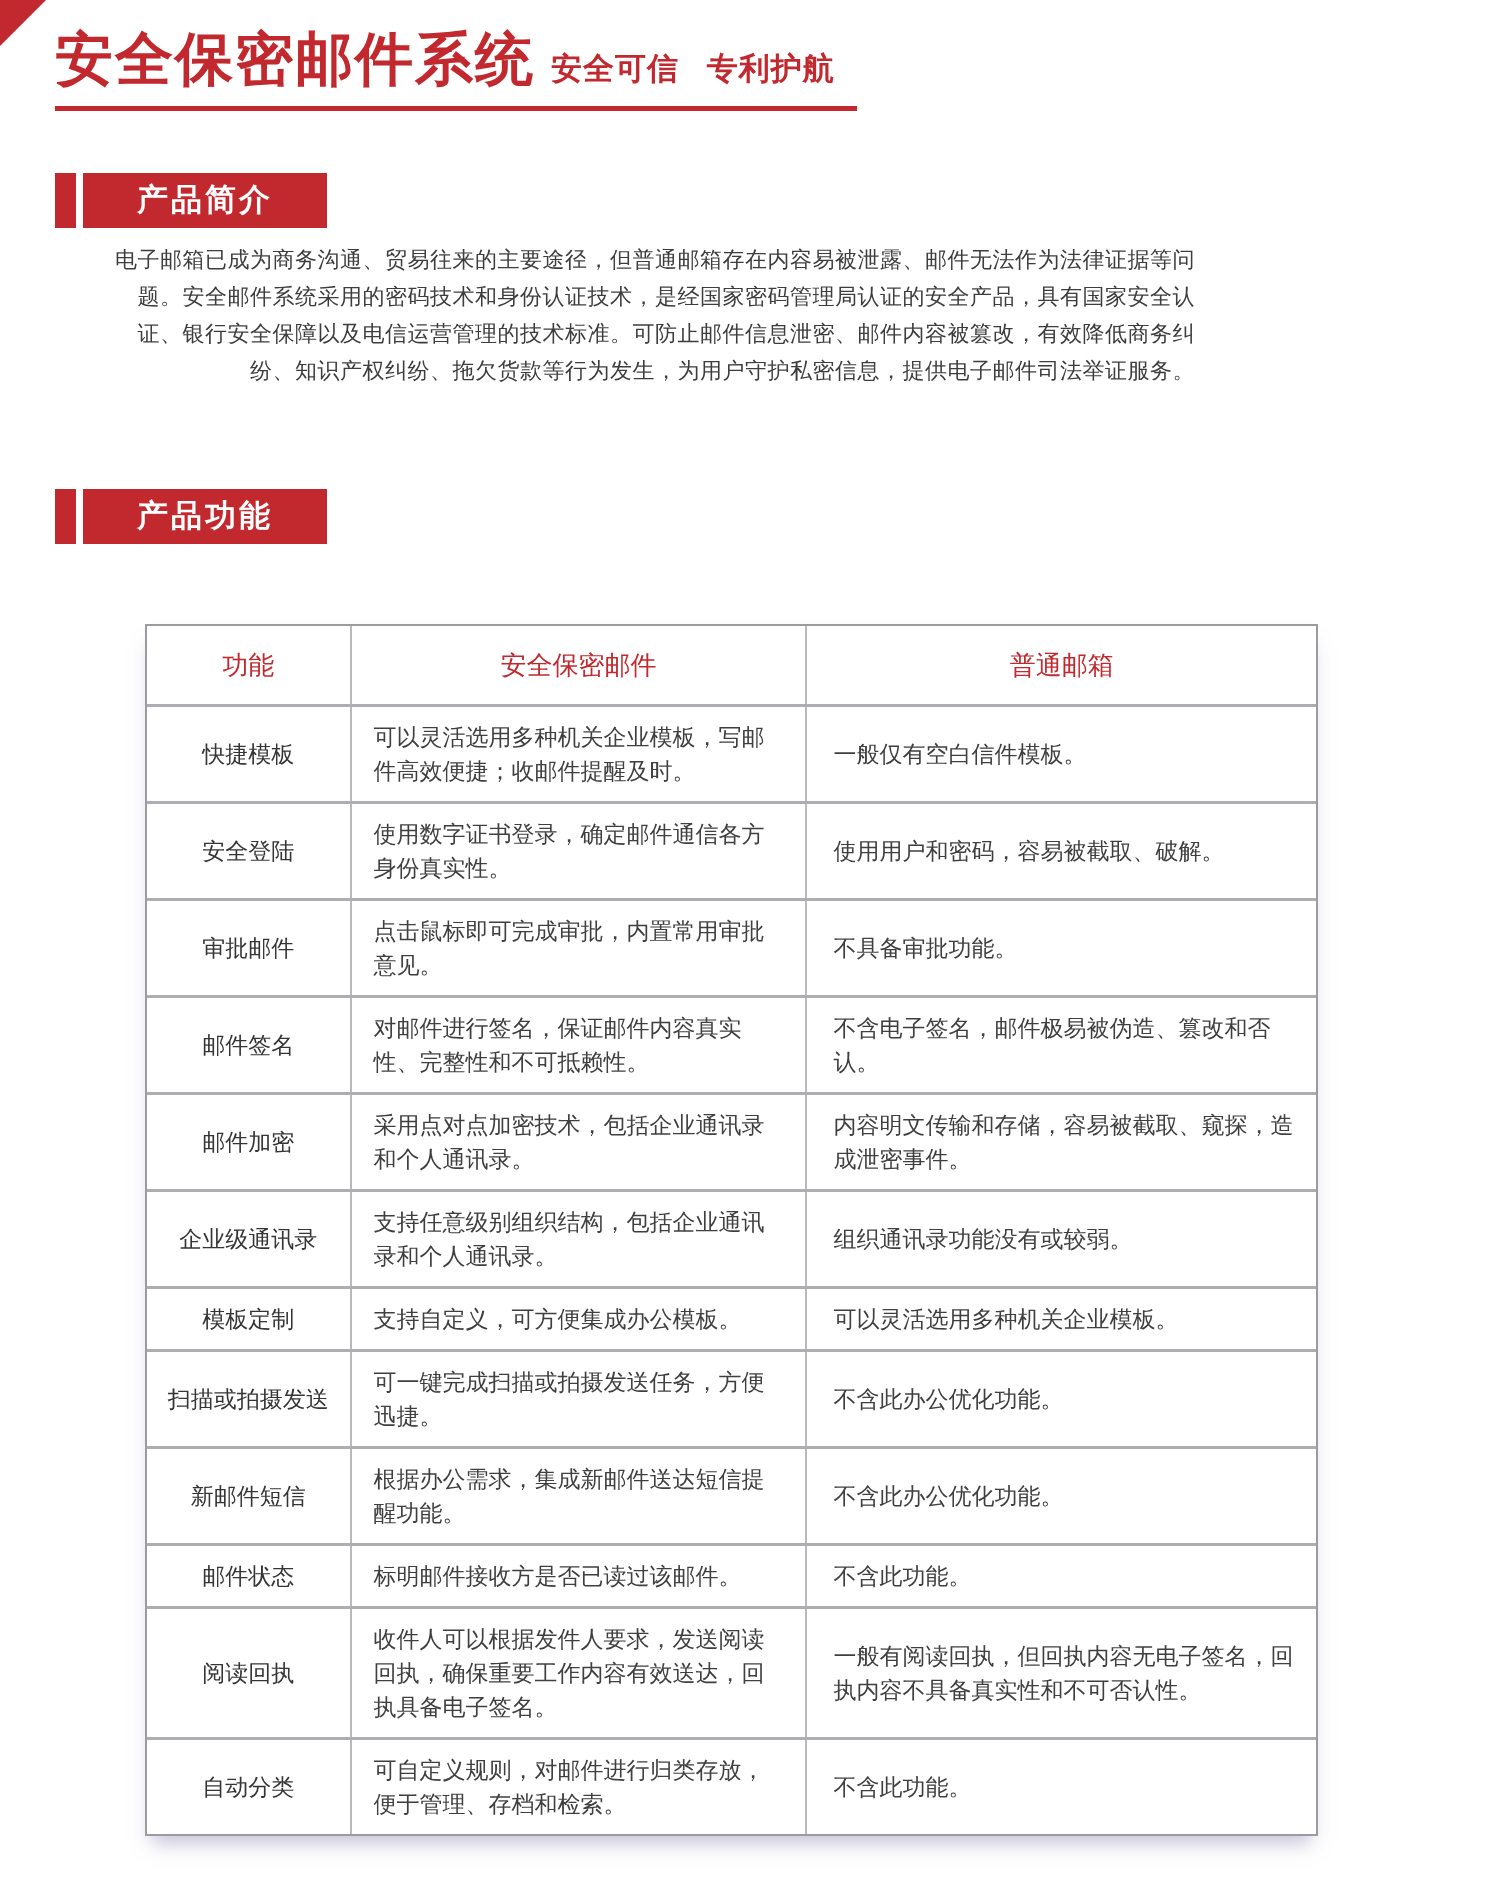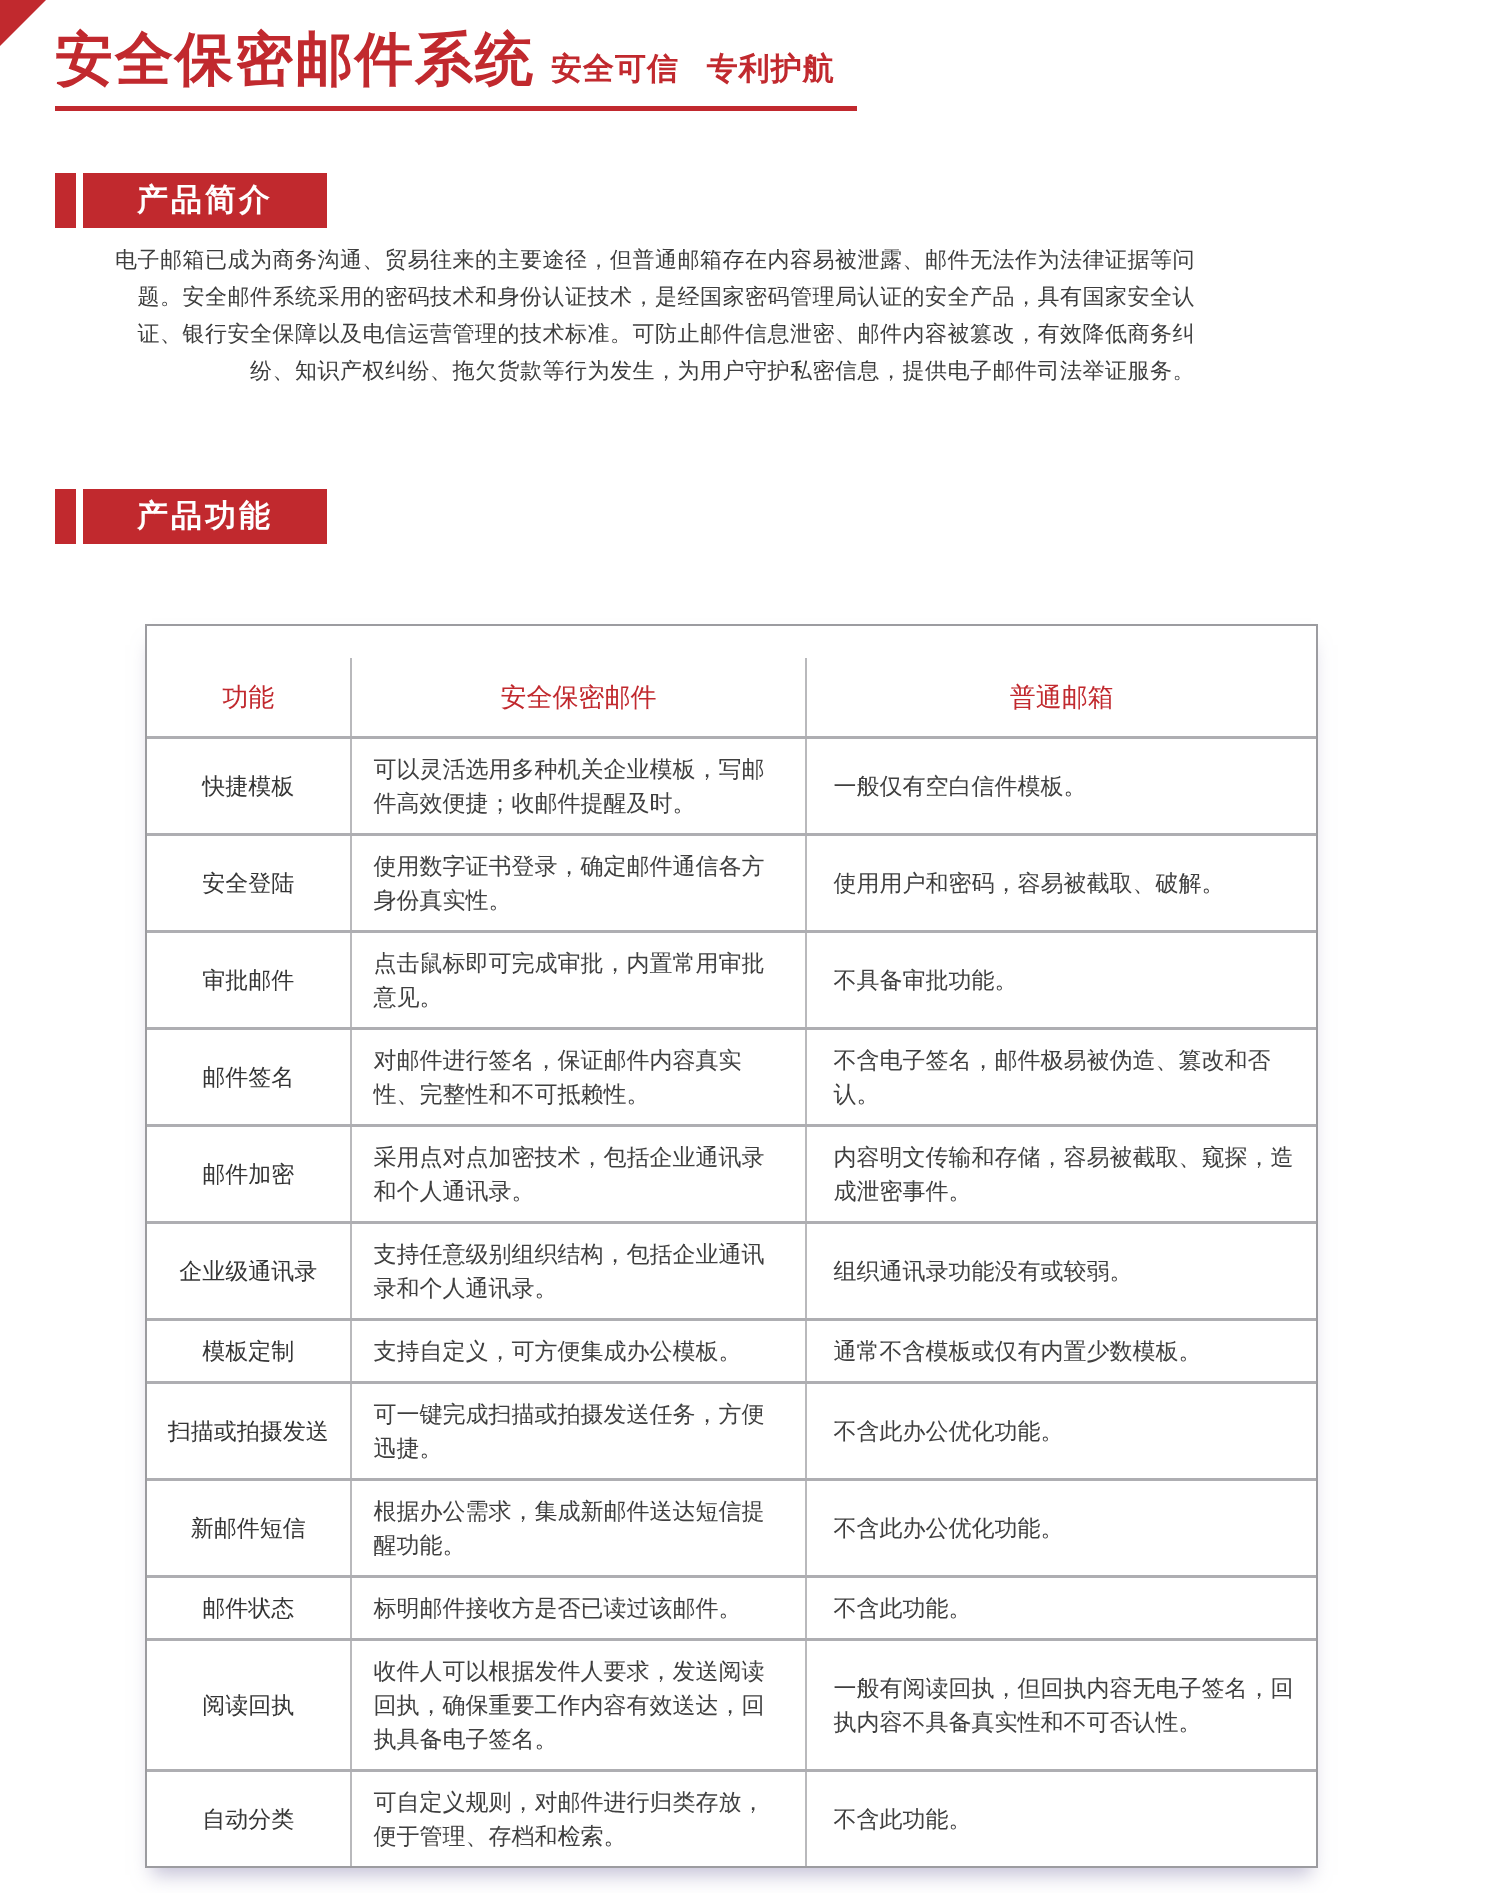--- a/index.html
+++ b/index.html
@@ -129,21 +129,20 @@
     flex:1;
     padding-left:26px;padding-right:20px;
   }
   .thead .td{
     min-height:94px;
     color:var(--accent);
     font-size:26px;
     justify-content:center;
     text-align:center;
     padding:22px 0;
-    margin-top:32px;
   }
   .tr .td{min-height:60px;}
   .label{color:#353535;}
 </style>
 </head>
 <body>
 
 <div class="page">
 
   <div class="corner-triangle"></div>
@@ -208,21 +207,21 @@
 
   <div class="tr">
     <div class="td c1 label">企业级通讯录</div>
     <div class="td c2">支持任意级别组织结构，包括企业通讯录和个人通讯录。</div>
     <div class="td c3">组织通讯录功能没有或较弱。</div>
   </div>
 
   <div class="tr">
     <div class="td c1 label">模板定制</div>
     <div class="td c2">支持自定义，可方便集成办公模板。</div>
-    <div class="td c3">通常不含模板或仅有内置少数模板。</div>
+    <div class="td c3">可以灵活选用多种机关企业模板。</div>
   </div>
 
   <div class="tr">
     <div class="td c1 label">扫描或拍摄发送</div>
     <div class="td c2">可一键完成扫描或拍摄发送任务，方便迅捷。</div>
     <div class="td c3">不含此办公优化功能。</div>
   </div>
 
   <div class="tr">
     <div class="td c1 label">新邮件短信</div>

